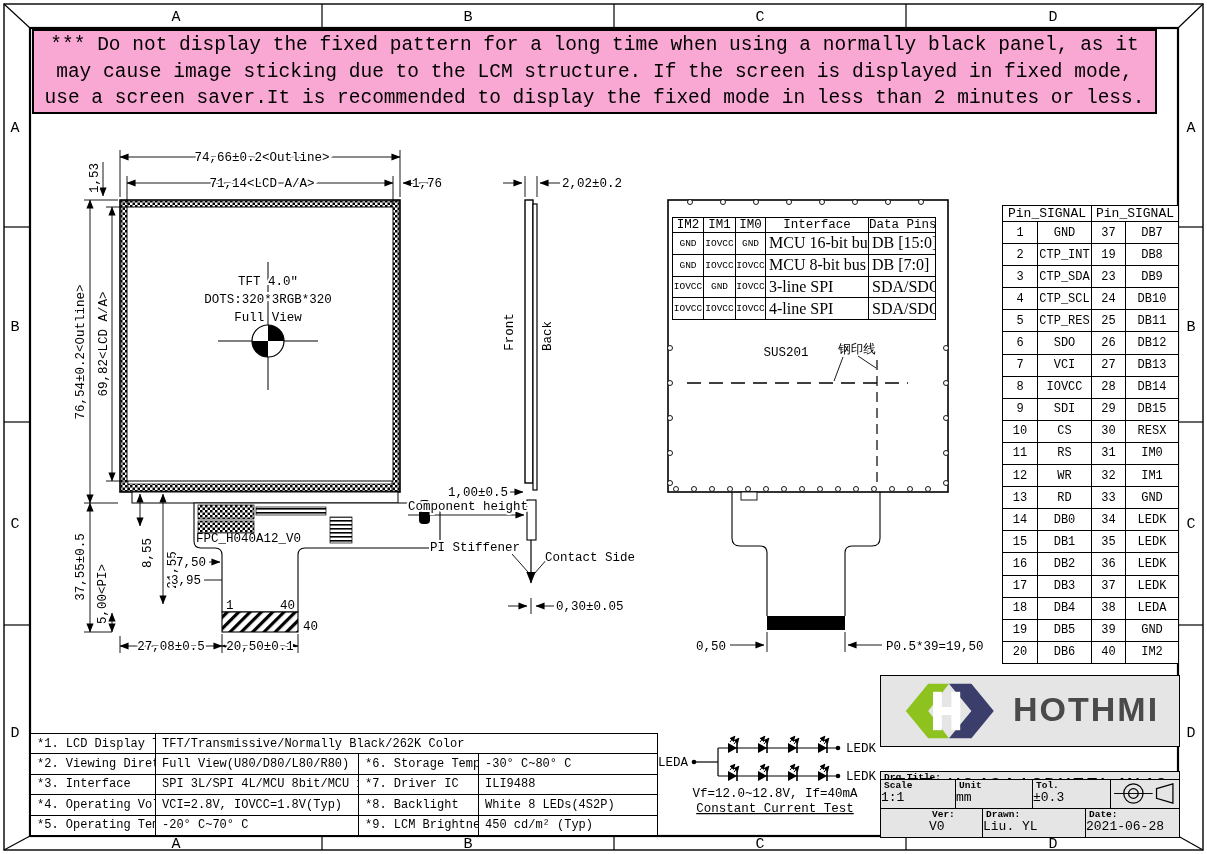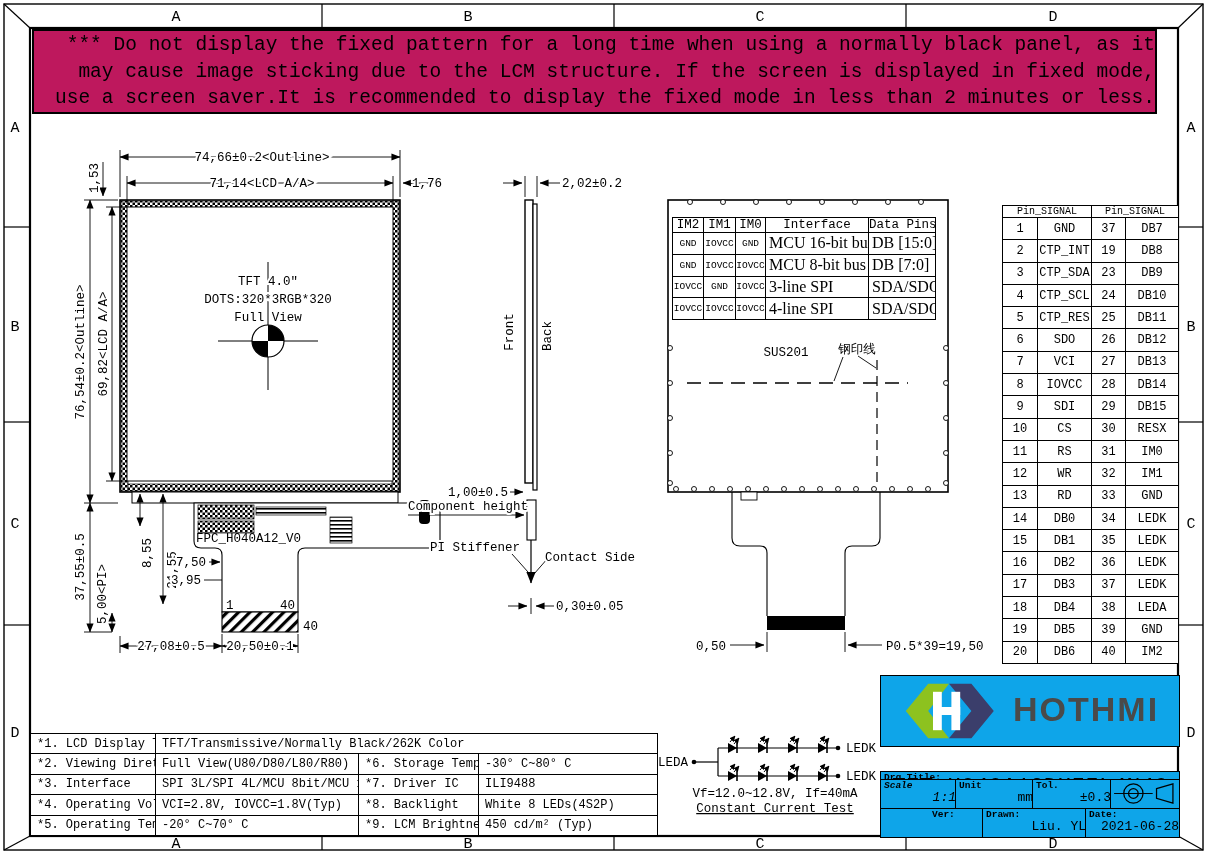--- a/index.html
+++ b/index.html
@@ -6,36 +6,36 @@
   #sheet{position:relative;width:1207px;height:854px;background:#fff;overflow:hidden;
          font-family:"Liberation Mono","DejaVu Sans Mono",monospace;color:#000;}
   #sheet > svg.base{position:absolute;left:0;top:0;}
   svg text{font-family:"Liberation Mono","DejaVu Sans Mono",monospace;fill:#000;font-size:12.5px;}
   svg text.lbl{paint-order:stroke;stroke:#fff;stroke-width:4px;}
   svg text.zone{font-size:15px;}
   svg line,svg path,svg rect,svg circle,svg polyline{vector-effect:none;}
 
   .abs{position:absolute;}
   #warnbox{left:32px;top:29px;width:1121px;height:80px;border:2.2px solid #000;
-           font-size:19.5px;line-height:26.5px;text-align:right;background:#be185d;padding-top:1px;}
+           font-size:19.5px;line-height:26.5px;text-align:center;background:#f9a8d4;padding-top:1px;}
   table.tt{border-collapse:collapse;table-layout:fixed;width:100%;height:100%;background:#fff;}
   table.tt td,table.tt th{border:1.4px solid #000;padding:0;text-align:center;font-weight:normal;
            overflow:hidden;white-space:nowrap;}
   #imtable{left:672px;top:217px;width:263px;height:103px;}
   #imtable th{font-size:12.5px;}
   #imtable td.sm{font-size:9.5px;}
   #imtable td.lf{text-align:left;padding-left:3px;font-size:16px;font-family:Liberation Serif, serif;}
   #pintable{left:1002px;top:205px;width:176px;height:459px;}
-  #pintable th{font-size:10px;}
+  #pintable th{font-size:13px;}
   #pintable td{font-size:12px;}
   #spectable{left:30px;top:733px;width:627px;height:103px;}
   #spectable td{text-align:left;padding-left:6px;font-size:12px;}
-  .tbcell{border:1.5px solid #000;background:#0ea5e9;}
+  .tbcell{border:1.5px solid #000;background:#e5e5e5;}
   .tbcell .tag{display:block;font-size:9.5px;font-weight:bold;padding:1px 0 0 3px;line-height:10px;}
-  .tbcell .val{text-align:right;font-size:13px;line-height:14px;}
+  .tbcell .val{text-align:left;font-size:13px;line-height:14px;}
   #tb-brand{font-family:"Liberation Sans","DejaVu Sans",sans-serif;font-weight:bold;
             font-size:34px;letter-spacing:2px;color:#4a4a4a;}
   #tb-drgtitle .big{text-align:center;font-size:23px;line-height:26px;}
 </style>
 </head>
 <body>
 
 <div id="sheet">
 
 <svg class="base" width="1207" height="854" viewBox="0 0 1207 854">
@@ -545,21 +545,21 @@
     <rect x="40" y="16" width="11" height="48" fill="#fff"></rect>
     <rect x="63" y="16" width="11" height="48" fill="#fff"></rect>
     <rect x="40" y="35" width="34" height="10" fill="#fff"></rect>
   </svg>
   <div id="tb-brand" class="abs" style="left:132px;top:14px;">HOTHMI</div>
 </div>
 <div class="abs tbcell" id="tb-drgtitle" style="left:880px;top:771px;width:298px;height:34px;">
   <span class="tag">Drg Title:</span>
   <div class="big" style="margin-top:-8px;">TFT-H040A12DHIIL4N40</div>
 </div>
-<div class="abs tbcell" style="left:880px;top:779px;width:75px;height:29px;font-style:italic;">
+<div class="abs tbcell" style="left:880px;top:779px;width:75px;height:29px;">
   <span class="tag">Scale</span>
   <div class="val">1:1</div>
 </div>
 <div class="abs tbcell" style="left:955px;top:779px;width:77px;height:29px;">
   <span class="tag">Unit</span>
   <div class="val">mm</div>
 </div>
 <div class="abs tbcell" style="left:1032px;top:779px;width:78px;height:29px;">
   <span class="tag">Tol.</span>
   <div class="val">±0.3</div>

